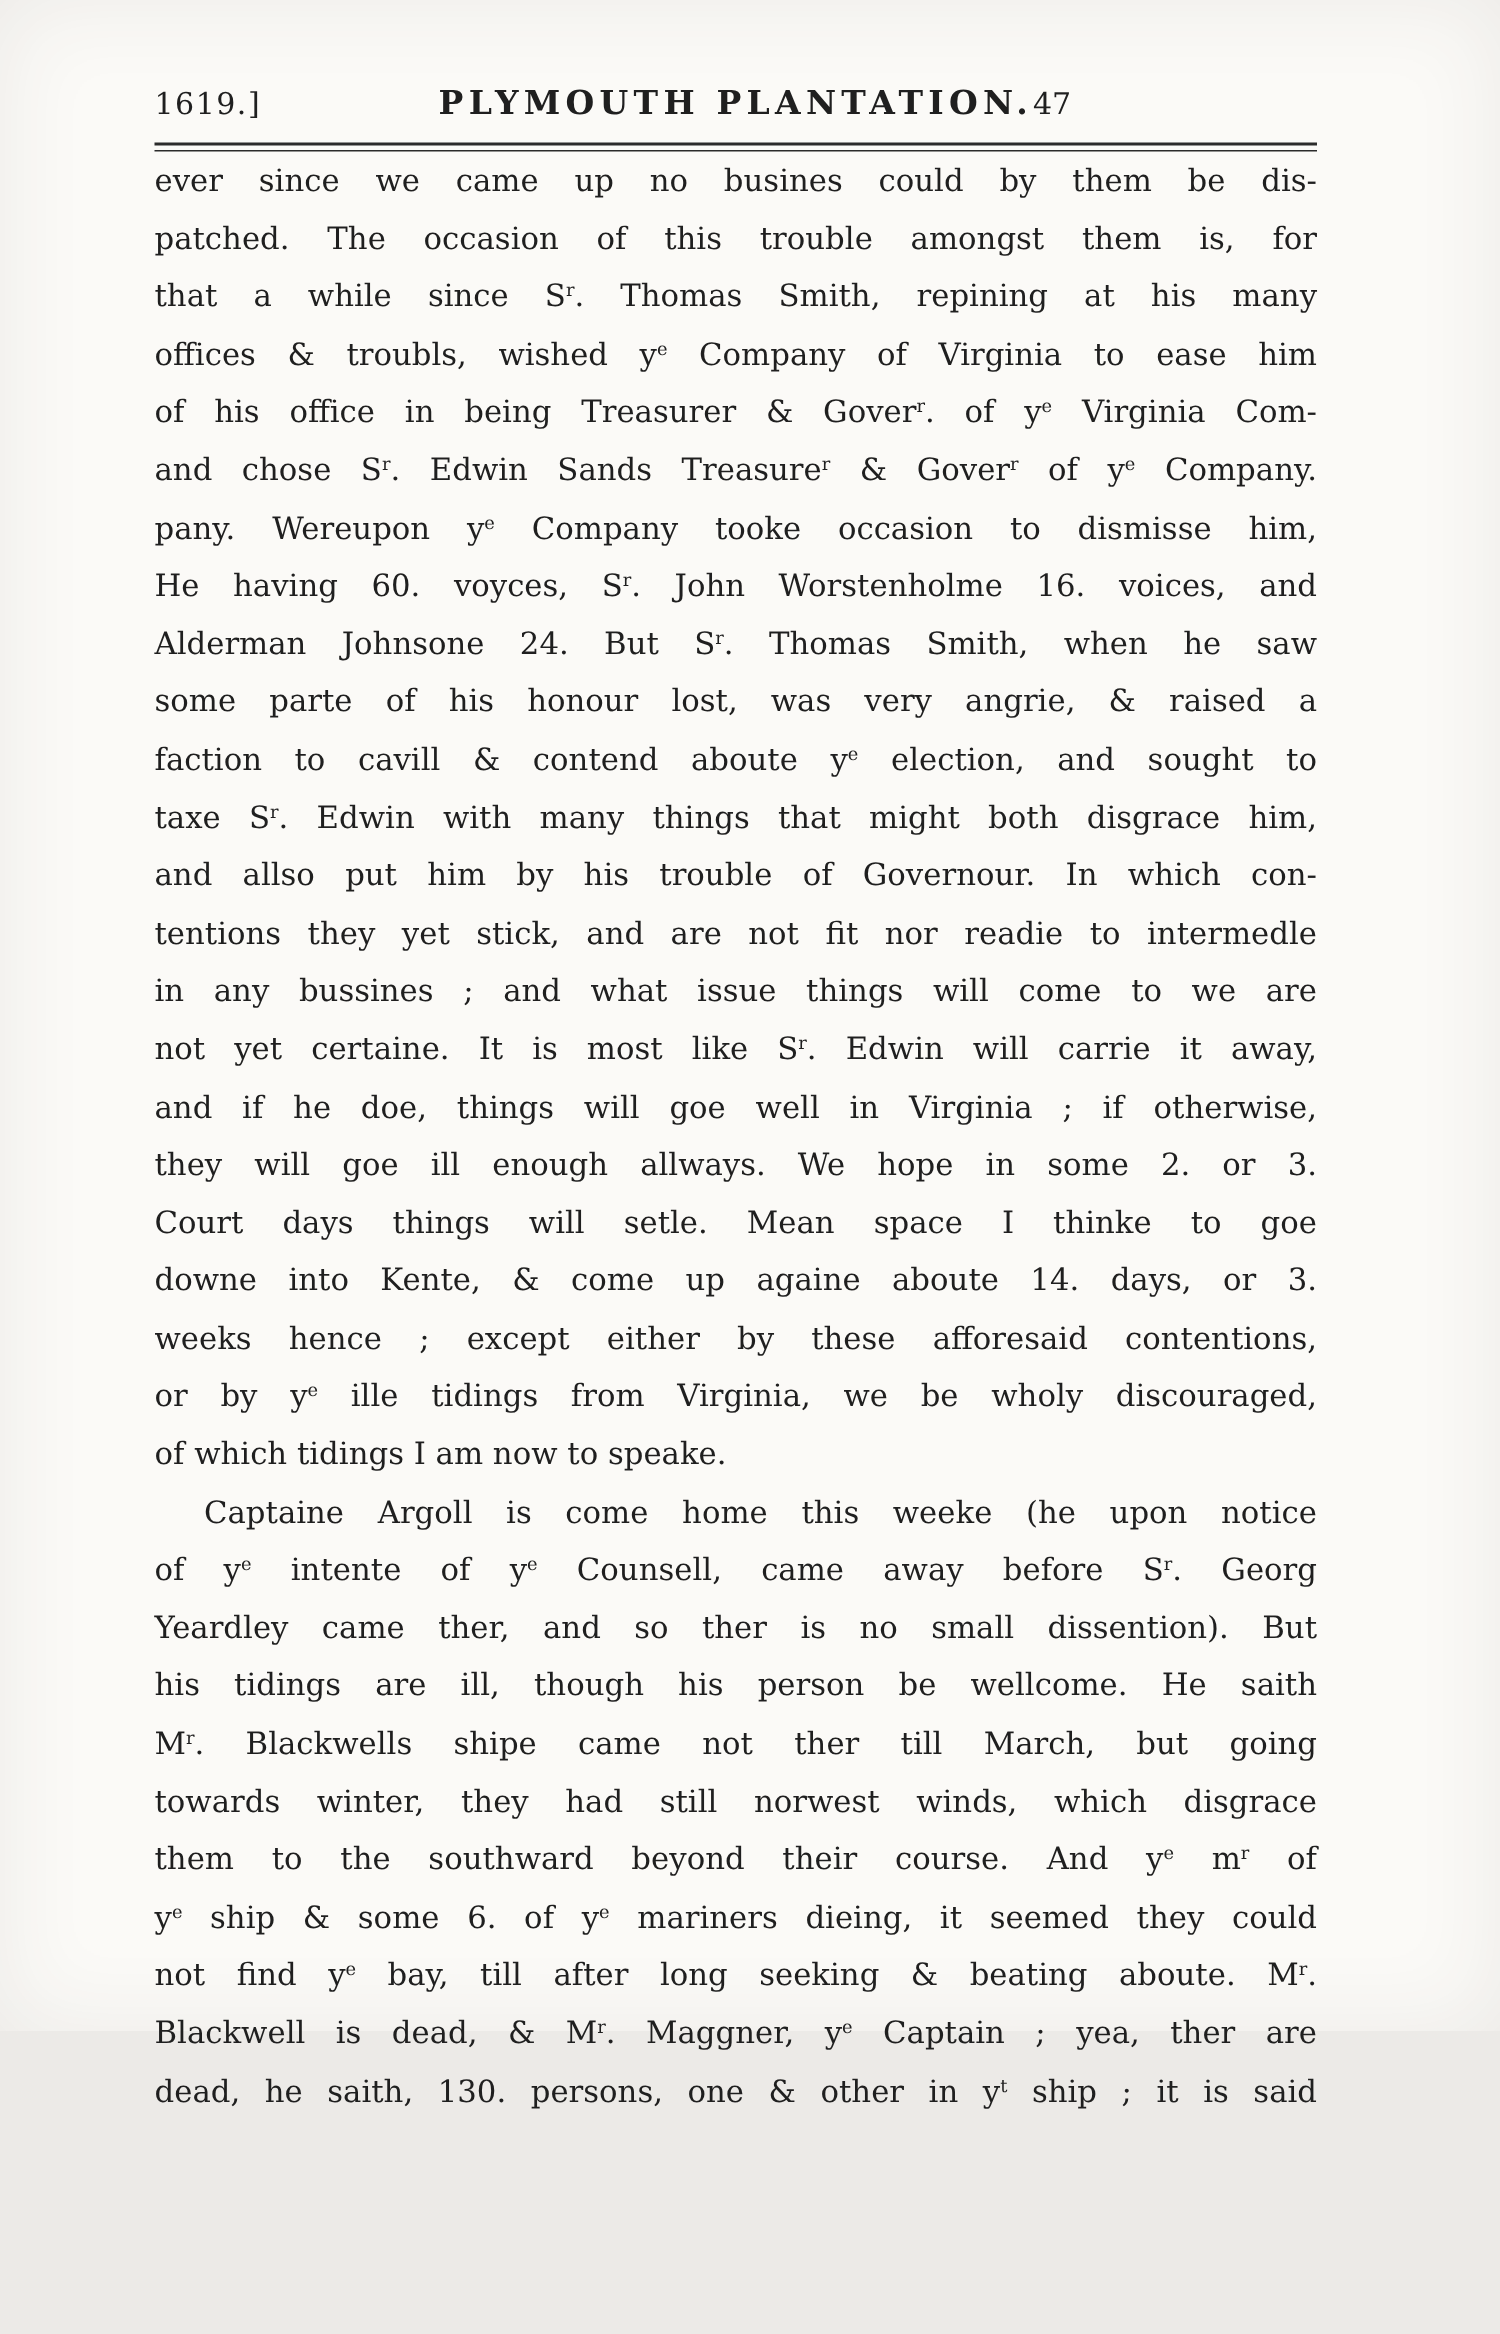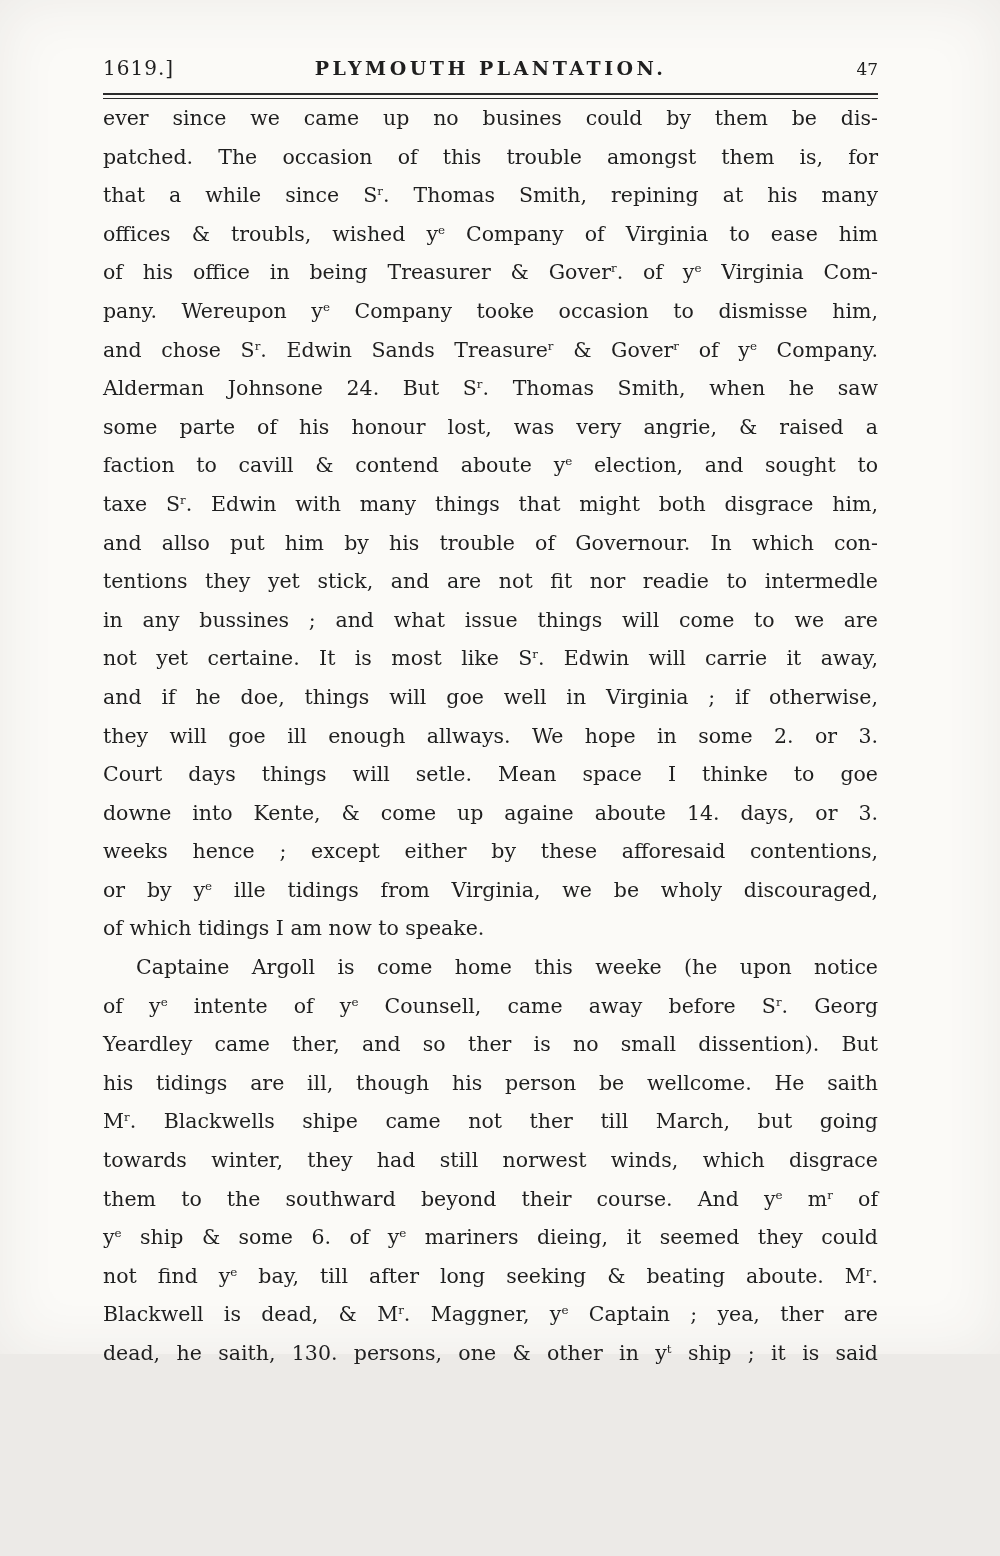--- a/index.html
+++ b/index.html
@@ -27,29 +27,28 @@
     align-items: baseline;
   }
   .h-left {
     flex: 1;
     font-size: 20px;
     letter-spacing: 1px;
     text-align: left;
   }
   .h-center {
     flex: 0 0 auto;
-    font-size: 19px;
+    font-size: 22px;
     letter-spacing: 3.5px;
     font-weight: 600;
     text-align: center;
   }
   .h-right {
     flex: 1;
-    text-align: right;
-    font-size: 17px;
+    font-size: 20px;
   }
   .header-rule {
     margin-top: 13px;
     height: 3px;
     border-top: 2px solid #2b2b2b;
     border-bottom: 1px solid #2b2b2b;
   }
   .body-text {
     font-size: 20.5px;
     line-height: 38.6px;
@@ -83,22 +82,23 @@
   </div>
 
   <div class="header-rule"></div>
 
   <div class="body-text">
       <div class="line">ever since we came up no busines could by them be dis-</div>
       <div class="line">patched.  The occasion of this trouble amongst them is, for</div>
       <div class="line">that a while since S<sup>r</sup>. Thomas Smith, repining at his many</div>
       <div class="line">offices &amp; troubls, wished y<sup>e</sup> Company of Virginia to ease him</div>
       <div class="line">of his office in being Treasurer &amp; Gover<sup>r</sup>. of y<sup>e</sup> Virginia Com-</div>
+      <div class="line">and chose S<sup>r</sup>. Edwin Sands Treasure<sup>r</sup> &amp; Gover<sup>r</sup> of y<sup>e</sup> Company.</div>
       <div class="line">pany.  Wereupon y<sup>e</sup> Company tooke occasion to dismisse him,</div>
-      <div class="line">and chose S<sup>r</sup>. Edwin Sands Treasure<sup>r</sup> &amp; Gover<sup>r</sup> of y<sup>e</sup> Company.</div>
+      <div class="line">He having 60. voyces, S<sup>r</sup>. John Worstenholme 16. voices, and</div>
       <div class="line">Alderman Johnsone 24.  But S<sup>r</sup>. Thomas Smith, when he saw</div>
       <div class="line">some parte of his honour lost, was very angrie, &amp; raised a</div>
       <div class="line">faction to cavill &amp; contend aboute y<sup>e</sup> election, and sought to</div>
       <div class="line">taxe S<sup>r</sup>. Edwin with many things that might both disgrace him,</div>
       <div class="line">and allso put him by his trouble of Governour.  In which con-</div>
       <div class="line">tentions they yet stick, and are not fit nor readie to intermedle</div>
       <div class="line">in any bussines ; and what issue things will come to we are</div>
       <div class="line">not yet certaine.  It is most like S<sup>r</sup>. Edwin will carrie it away,</div>
       <div class="line">and if he doe, things will goe well in Virginia ; if otherwise,</div>
       <div class="line">they will goe ill enough allways.  We hope in some 2. or 3.</div>

